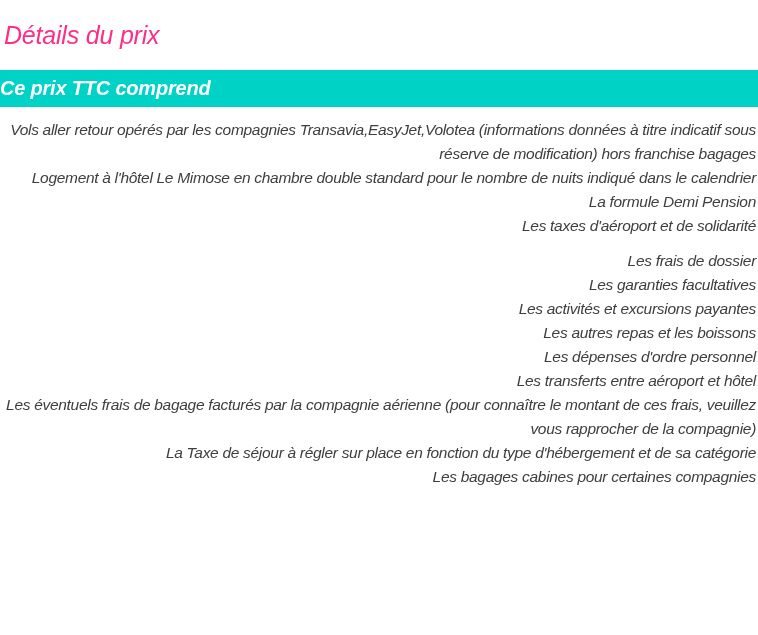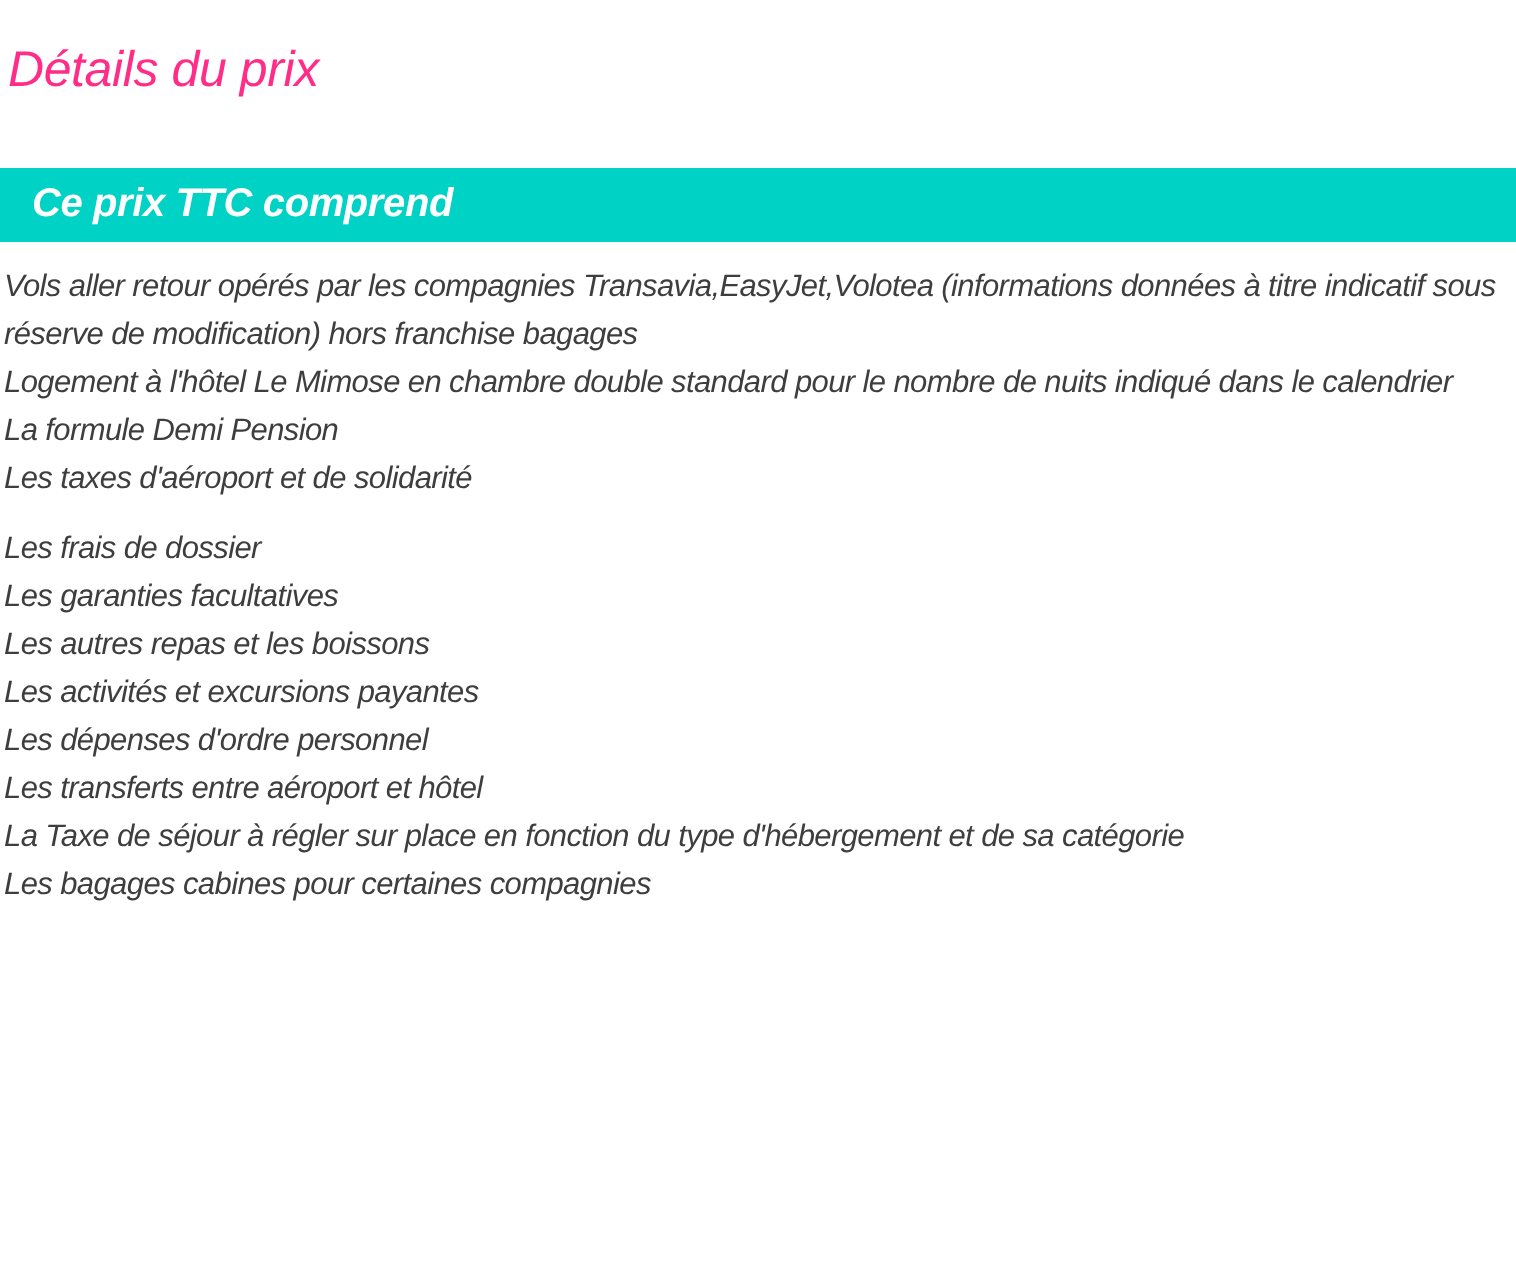--- a/index.html
+++ b/index.html
@@ -16,46 +16,47 @@
   .page-title {
     margin: 20px 0 0 4px;
     font-size: 25px;
     line-height: 30px;
     font-weight: 400;
     font-style: italic;
     letter-spacing: -0.2px;
     color: #ff2d87;
   }
   .section-banner {
-    margin-top: 34px;
+    margin-top: 20px;
     height: 37px;
     background: #00d2c6;
     display: flex;
     align-items: center;
-    padding-left: 16px;
+    padding-left: 0;
     box-sizing: border-box;
   }
   .section-banner .banner-label {
     color: #ffffff;
     font-size: 20px;
     font-weight: 700;
     font-style: italic;
     letter-spacing: -0.2px;
     white-space: nowrap;
   }
   ul.items {
     list-style: none;
     margin: 11px 0 0 0;
     padding: 0 0 0 2px;
     width: 754px;
     color: #3e3e3e;
     font-style: italic;
     font-size: 15.5px;
     line-height: 24px;
     letter-spacing: -0.3px;
+    text-align: right;
   }
   ul.items li {
     margin: 0;
     padding: 0;
   }
 </style>
 </head>
 <body>
 
 <h1 class="page-title">Détails du prix</h1>
@@ -69,20 +70,21 @@
     <li>Logement à l'hôtel Le Mimose en chambre double standard pour le nombre de nuits indiqué dans le calendrier</li>
     <li>La formule Demi Pension</li>
     <li>Les taxes d'aéroport et de solidarité</li>
   </ul>
 </section>
 
 <section>
   <ul class="items">
     <li>Les frais de dossier</li>
     <li>Les garanties facultatives</li>
+    <li>Les activités et excursions payantes</li>
     <li>Les autres repas et les boissons</li>
-    <li>Les activités et excursions payantes</li>
     <li>Les dépenses d'ordre personnel</li>
     <li>Les transferts entre aéroport et hôtel</li>
+    <li>Les éventuels frais de bagage facturés par la compagnie aérienne (pour connaître le montant de ces frais, veuillez vous rapprocher de la compagnie)</li>
     <li>La Taxe de séjour à régler sur place en fonction du type d'hébergement et de sa catégorie</li>
     <li>Les bagages cabines pour certaines compagnies</li>
   </ul>
 </section>
 
 </body></html>

